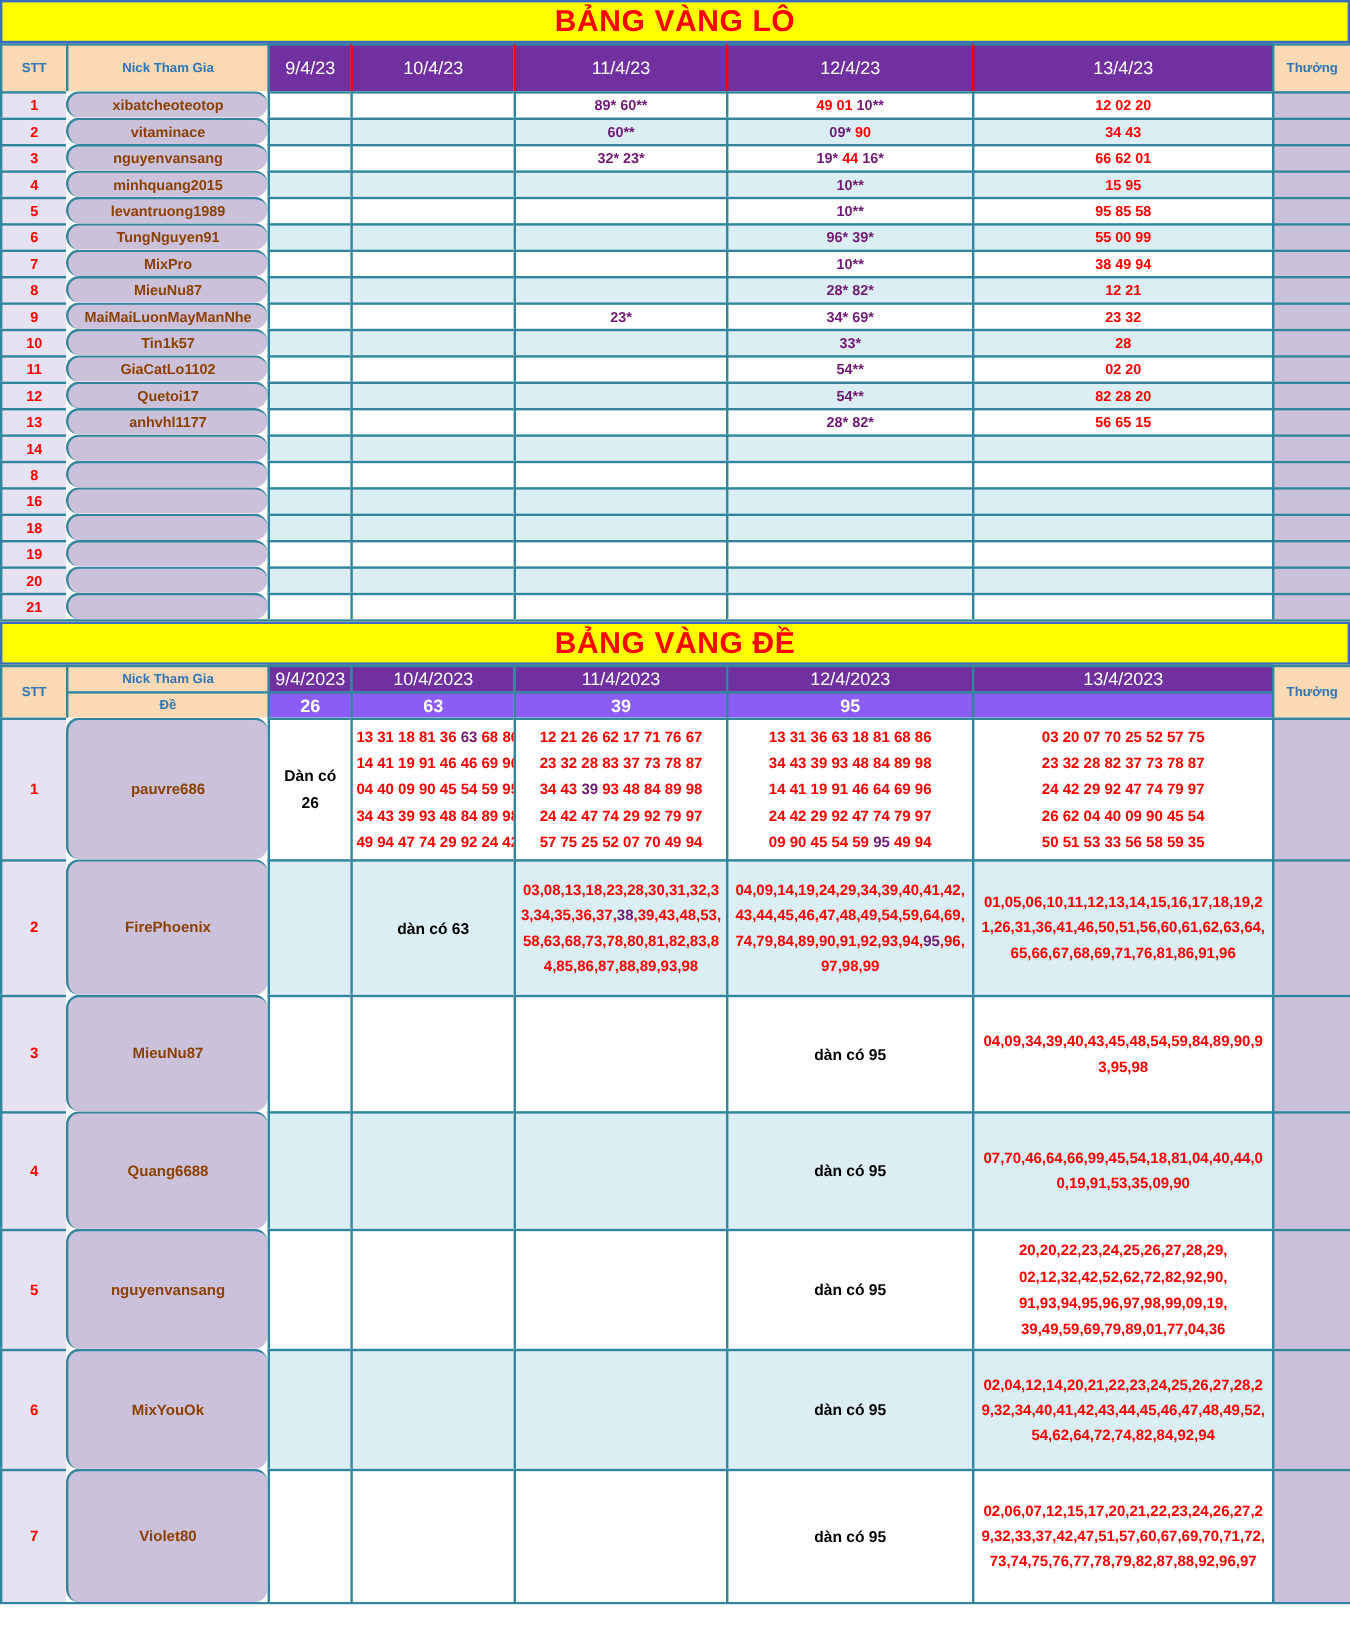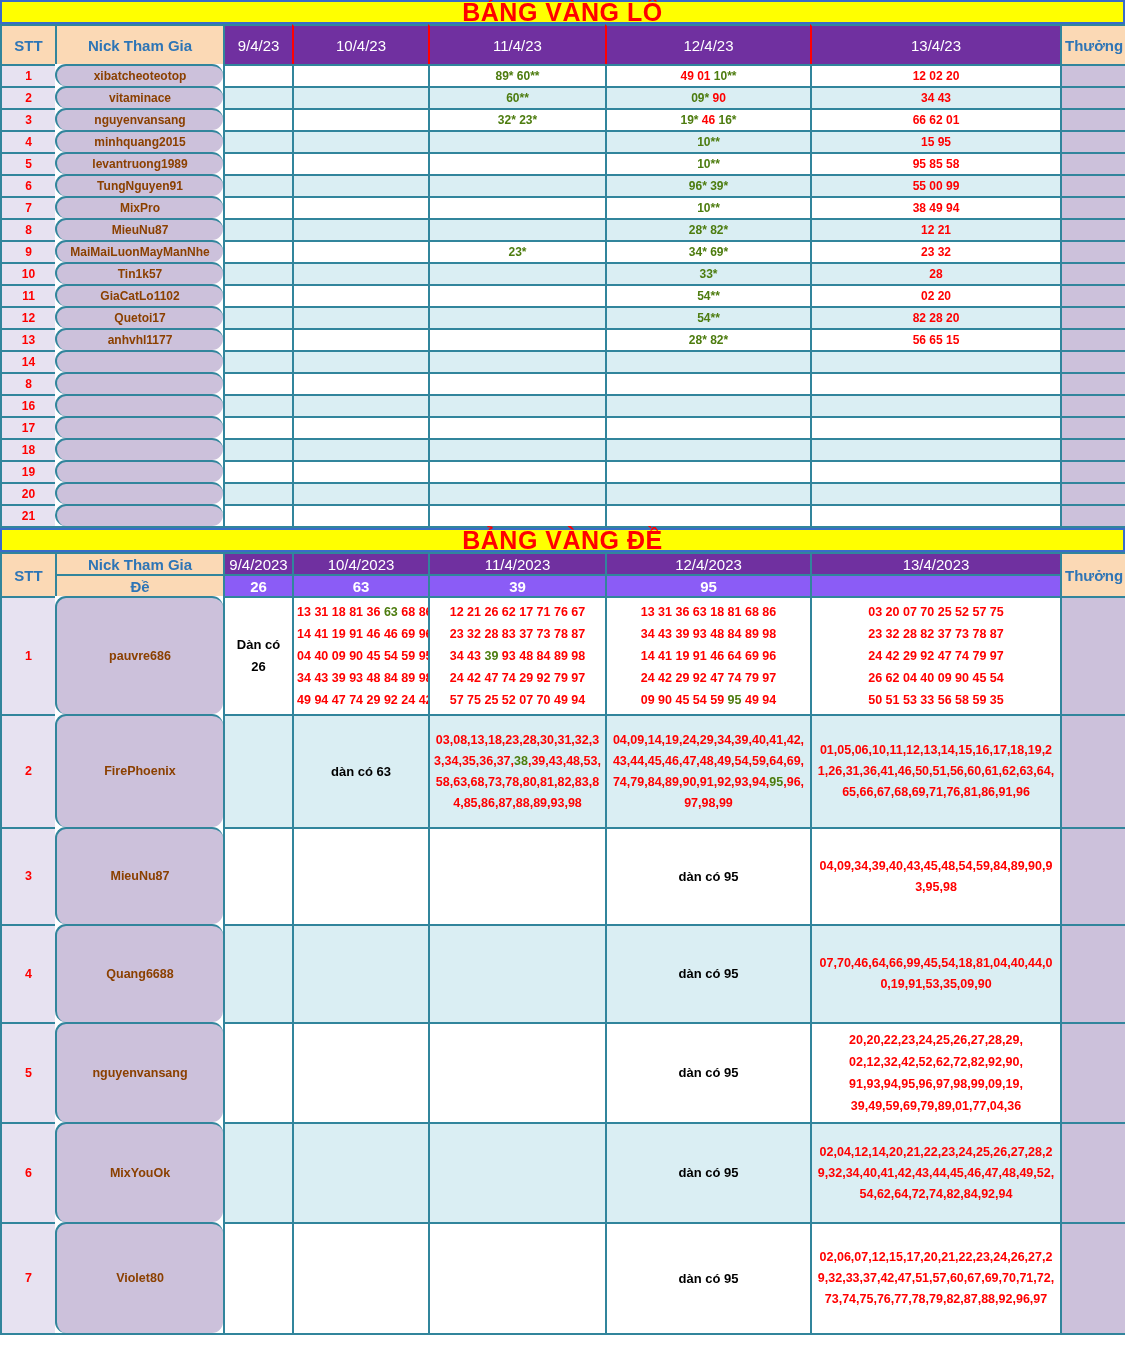--- a/index.html
+++ b/index.html
@@ -1,35 +1,35 @@
 <!DOCTYPE html>
 <html><head>
 <meta charset="utf-8">
 <style>
   html,body{margin:0;padding:0;background:#fff;}
   body{width:1125px;font-family:"Liberation Sans",sans-serif;-webkit-font-smoothing:antialiased;}
 
   
-  .banner{box-sizing:border-box;width:1125px;height:24px;background:#FFFF00;
+  .banner{box-sizing:border-box;width:1125px;height:36px;background:#FFFF00;
           border:2px solid #3A6BC7;display:flex;align-items:center;justify-content:center;}
   .banner .ttl{color:#FF0000;font-size:25px;font-weight:bold;letter-spacing:.5px;}
 
   
   table{border-collapse:separate;border-spacing:0;table-layout:fixed;width:1125px;
         border-right:2px solid #31859C;border-bottom:2px solid #31859C;}
   td{border-left:2px solid #31859C;border-top:2px solid #31859C;
      overflow:hidden;vertical-align:middle;text-align:center;box-sizing:border-box;padding:0 3px;}
 
   
   col.c-stt{width:55px;} col.c-nick{width:168px;} col.c-d9{width:69px;}
   col.c-d10{width:136px;} col.c-d11{width:177px;} col.c-d12{width:205px;}
   col.c-d13{width:250px;} col.c-th{width:65px;}
 
   
-  .hp{background:#FBD9B5;color:#2E75B6;font-weight:bold;font-size:15px;}
+  .hp{background:#FBD9B5;color:#2E75B6;font-weight:bold;font-size:11px;}
   .hd{background:#7030A0;color:#FFFFFF;font-weight:normal;font-size:15px;}
   .hd.redsep{border-left-color:#FF0000;}
   .hdv{background:#8b5cf6;color:#FFFFFF;font-weight:bold;font-size:15px;}
   #lo-table thead tr{height:40px;}
   #de-table thead tr{height:22px;}
 
   
   #lo-body tr{height:22px;}
   #lo-body td{font-weight:bold;font-size:12px;}
   tr.odd  td.dcell{background:#FFFFFF;}
@@ -42,21 +42,21 @@
   #de-body td{font-weight:bold;font-size:12.5px;line-height:21px;}
   #de-body td.blob{word-break:break-all;}
   #de-body tr:nth-child(1){height:118px;}
   #de-body tr:nth-child(2){height:113px;}
   #de-body tr:nth-child(3){height:97px;}
   #de-body tr:nth-child(4){height:98px;}
   #de-body tr:nth-child(5){height:100px;}
   #de-body tr:nth-child(6){height:100px;}
   #de-body tr:nth-child(7){height:111px;}
 
-  .r{color:#FF0000;} .k{color:#4d7c0f;}
+  .r{color:#FF0000;} .k{color:#701a75;}
   .plainv{color:#000000;font-size:13px;font-weight:bold;}
   .lline{line-height:22px;white-space:nowrap;}
 </style>
 </head>
 <body>
 
 <div class="banner">
   <span class="ttl">BẢNG VÀNG LÔ</span>
 </div>
 
@@ -103,21 +103,21 @@
         <td class="dcell"><span class="k">09* </span><span class="r">90</span></td>
         <td class="dcell"><span class="r">34 43</span></td>
         <td class="thuong"></td>
       </tr>
       <tr class="odd">
         <td class="stt">3</td>
         <td class="nick">nguyenvansang</td>
         <td class="dcell"></td>
         <td class="dcell"></td>
         <td class="dcell"><span class="k">32* 23*</span></td>
-        <td class="dcell"><span class="k">19* </span><span class="r">46</span><span class="k"> 16*</span></td>
+        <td class="dcell"><span class="k">19* </span><span class="r">44</span><span class="k"> 16*</span></td>
         <td class="dcell"><span class="r">66 62 01</span></td>
         <td class="thuong"></td>
       </tr>
       <tr class="even">
         <td class="stt">4</td>
         <td class="nick">minhquang2015</td>
         <td class="dcell"></td>
         <td class="dcell"></td>
         <td class="dcell"></td>
         <td class="dcell"><span class="k">10**</span></td>
@@ -229,30 +229,20 @@
         <td class="nick"></td>
         <td class="dcell"></td>
         <td class="dcell"></td>
         <td class="dcell"></td>
         <td class="dcell"></td>
         <td class="dcell"></td>
         <td class="thuong"></td>
       </tr>
       <tr class="even">
         <td class="stt">16</td>
-        <td class="nick"></td>
-        <td class="dcell"></td>
-        <td class="dcell"></td>
-        <td class="dcell"></td>
-        <td class="dcell"></td>
-        <td class="dcell"></td>
-        <td class="thuong"></td>
-      </tr>
-      <tr class="odd">
-        <td class="stt">17</td>
         <td class="nick"></td>
         <td class="dcell"></td>
         <td class="dcell"></td>
         <td class="dcell"></td>
         <td class="dcell"></td>
         <td class="dcell"></td>
         <td class="thuong"></td>
       </tr>
       <tr class="even">
         <td class="stt">18</td>

